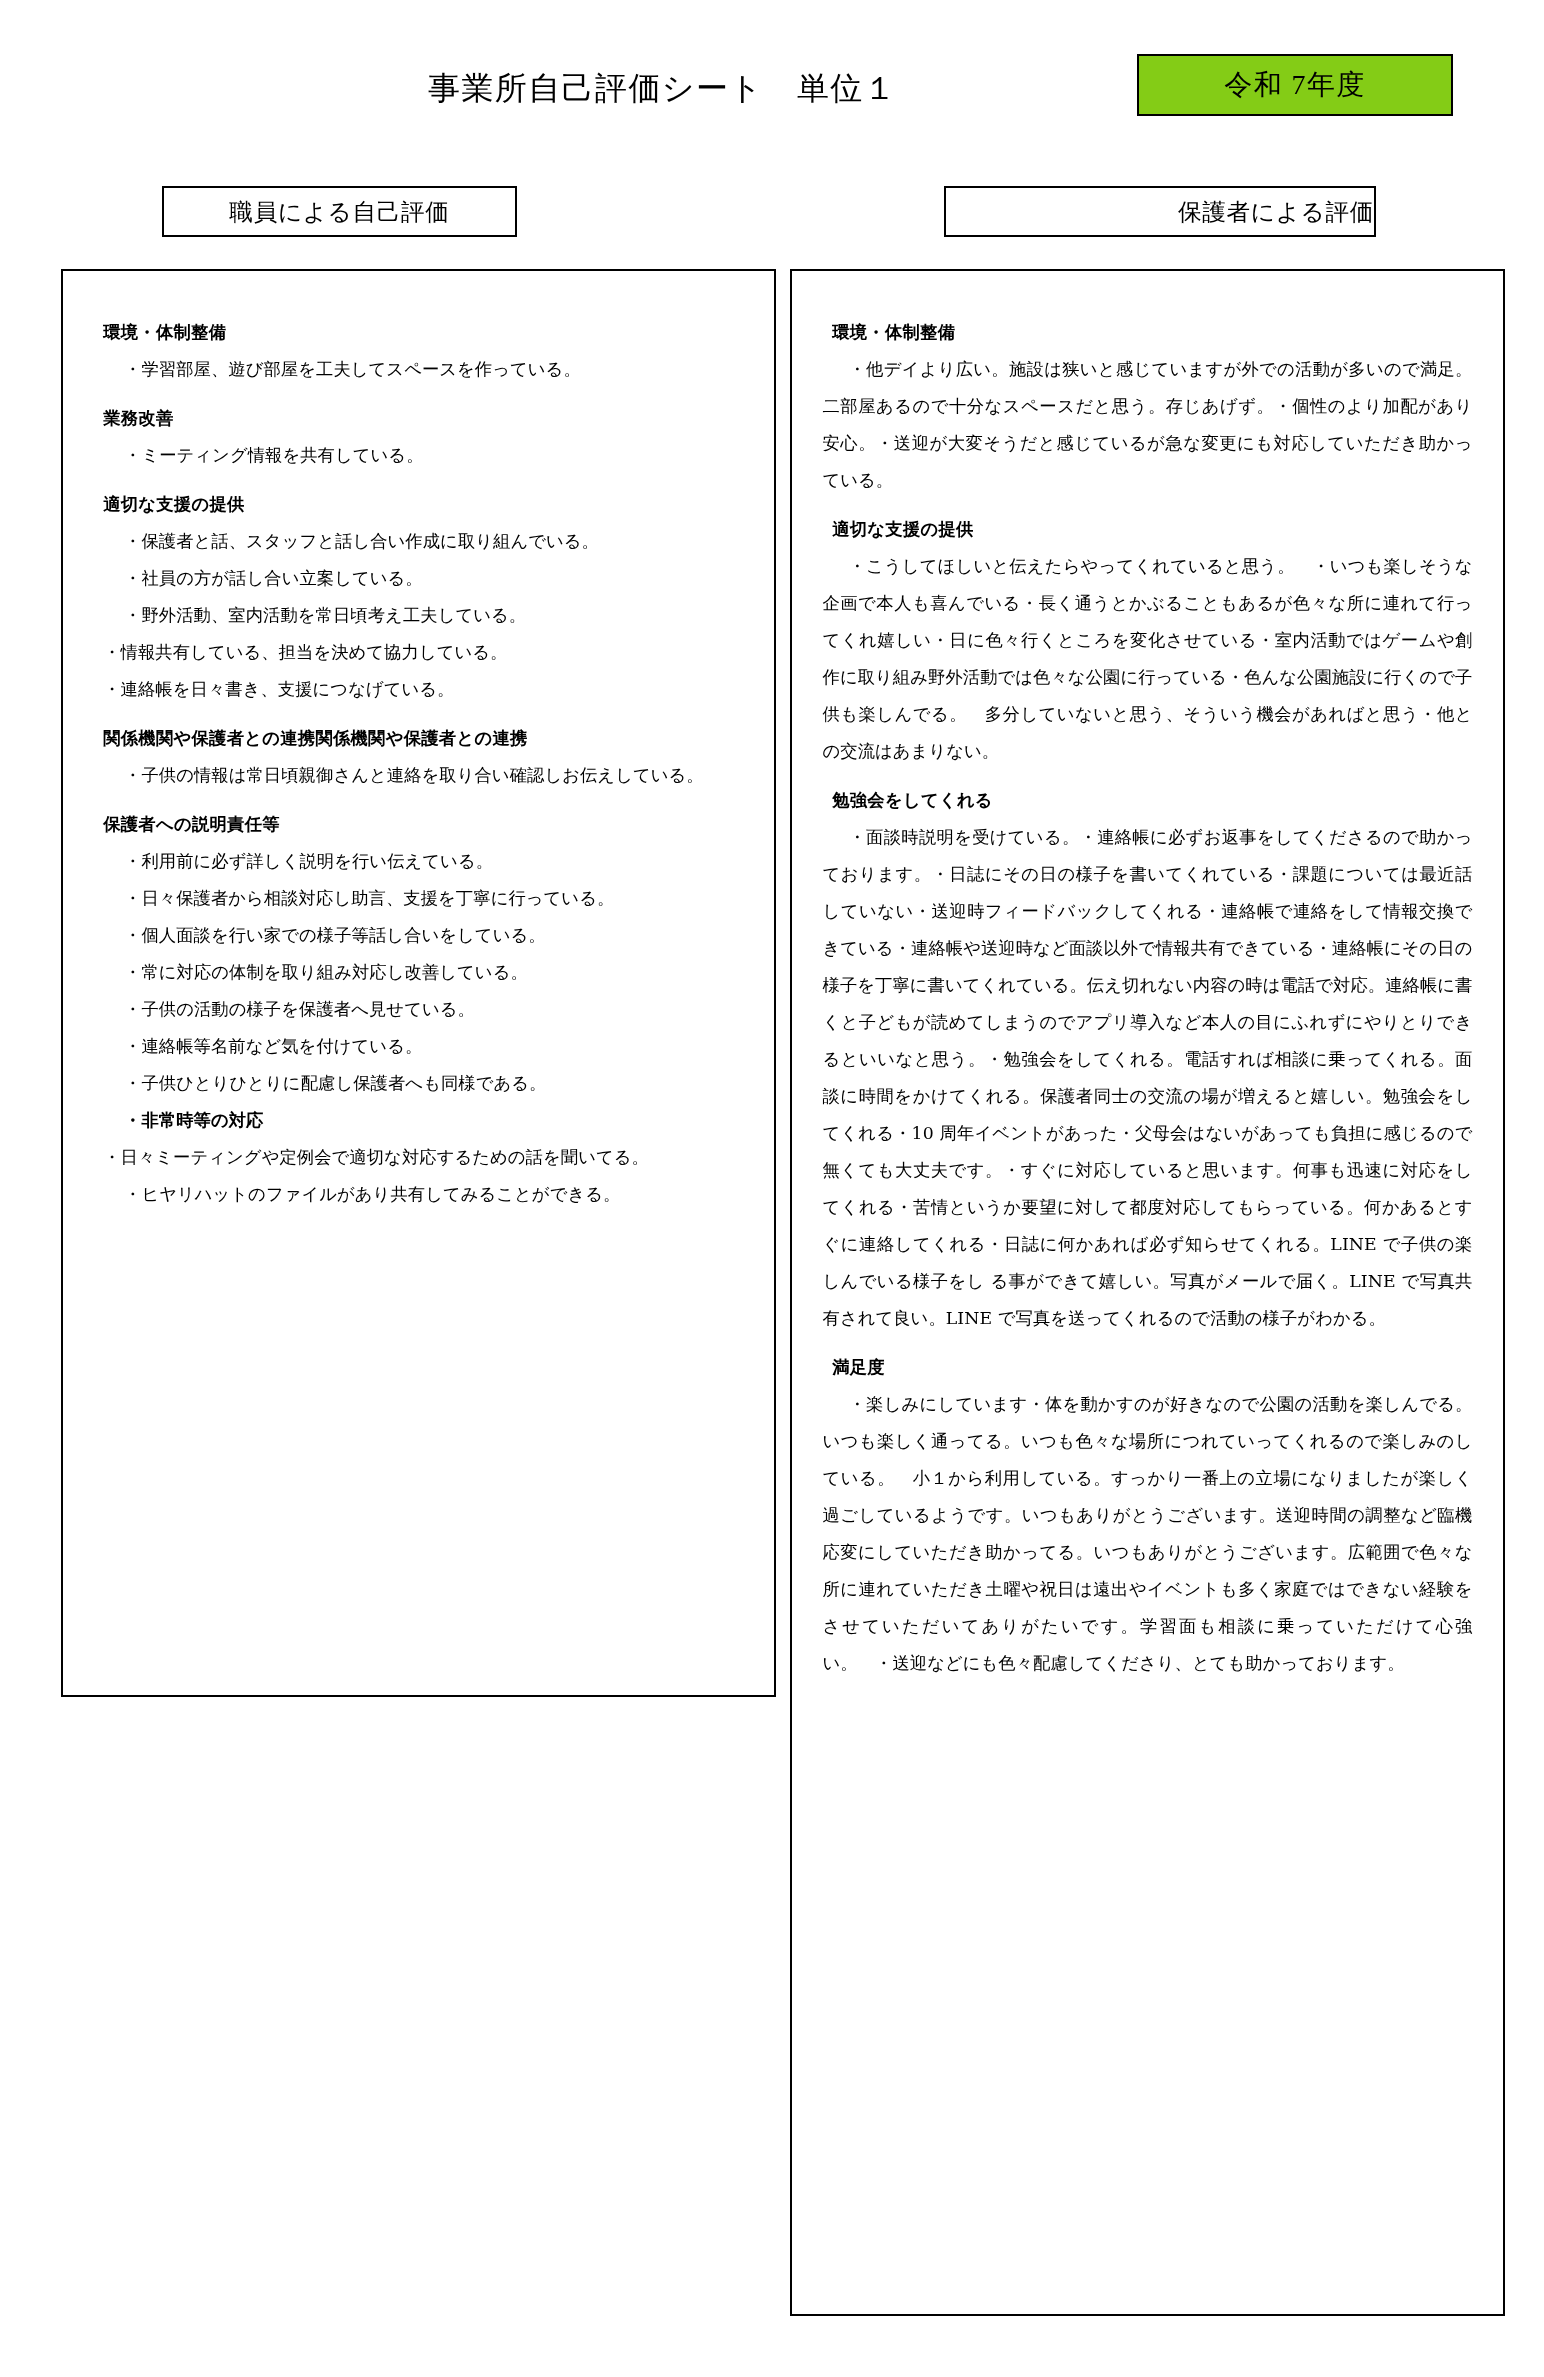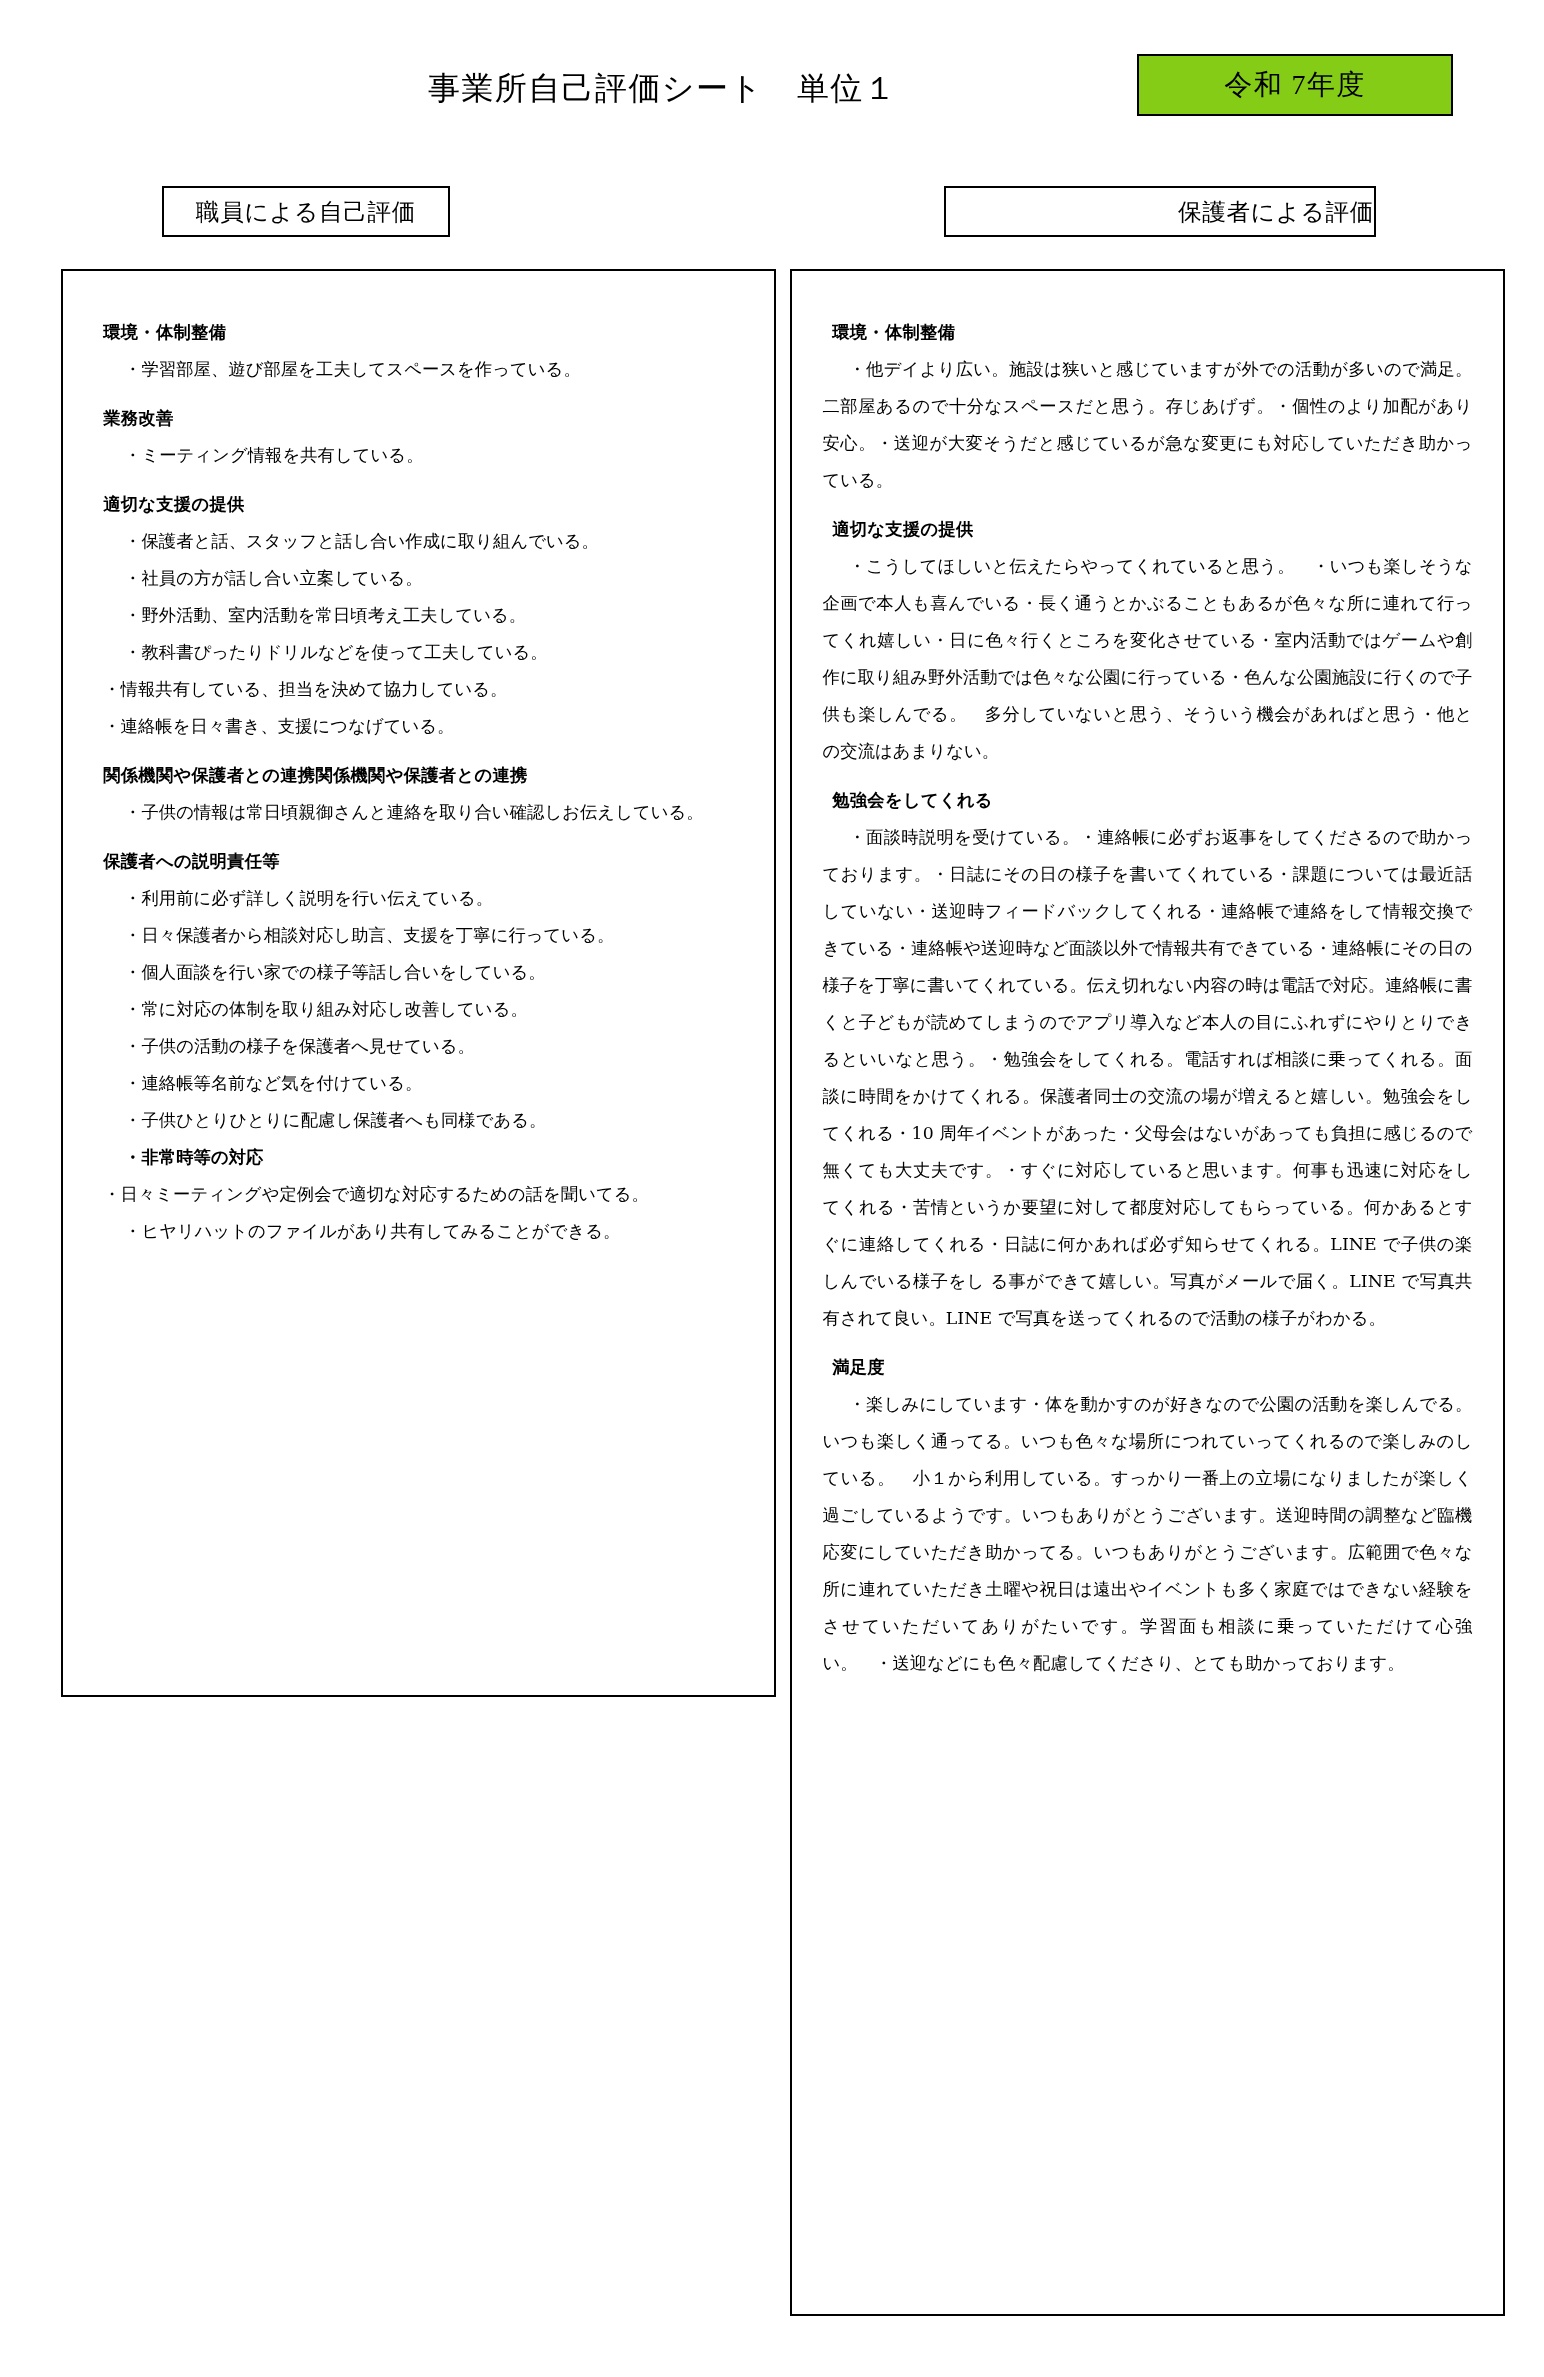--- a/index.html
+++ b/index.html
@@ -54,21 +54,21 @@
     align-items: center;
     justify-content: center;
     font-size: 23.6px;
     letter-spacing: 0.7px;
     background: #fff;
     box-sizing: border-box;
   }
   .heading-left {
     left: 162px;
     top: 186px;
-    width: 288px;
+    width: 355px;
     height: 51px;
   }
   .heading-right {
     left: 944px;
     top: 186px;
     width: 432px;
     height: 51px;
     justify-content: flex-end;
   }
 
@@ -150,21 +150,20 @@
     <div class="sec-title">環境・体制整備</div>
     <p class="bullet indent">・学習部屋、遊び部屋を工夫してスペースを作っている。</p>
 
     <div class="sec-title">業務改善</div>
     <p class="bullet indent">・ミーティング情報を共有している。</p>
 
     <div class="sec-title">適切な支援の提供</div>
     <p class="bullet indent">・保護者と話、スタッフと話し合い作成に取り組んでいる。</p>
     <p class="bullet indent">・社員の方が話し合い立案している。</p>
     <p class="bullet indent">・野外活動、室内活動を常日頃考え工夫している。</p>
-    <p class="bullet indent">・教科書ぴったりドリルなどを使って工夫している。</p>
     <p class="bullet">・情報共有している、担当を決めて協力している。</p>
     <p class="bullet">・連絡帳を日々書き、支援につなげている。</p>
 
     <div class="sec-title">関係機関や保護者との連携関係機関や保護者との連携</div>
     <p class="bullet indent">・子供の情報は常日頃親御さんと連絡を取り合い確認しお伝えしている。</p>
 
     <div class="sec-title">保護者への説明責任等</div>
     <p class="bullet indent">・利用前に必ず詳しく説明を行い伝えている。</p>
     <p class="bullet indent">・日々保護者から相談対応し助言、支援を丁寧に行っている。</p>
     <p class="bullet indent">・個人面談を行い家での様子等話し合いをしている。</p>

